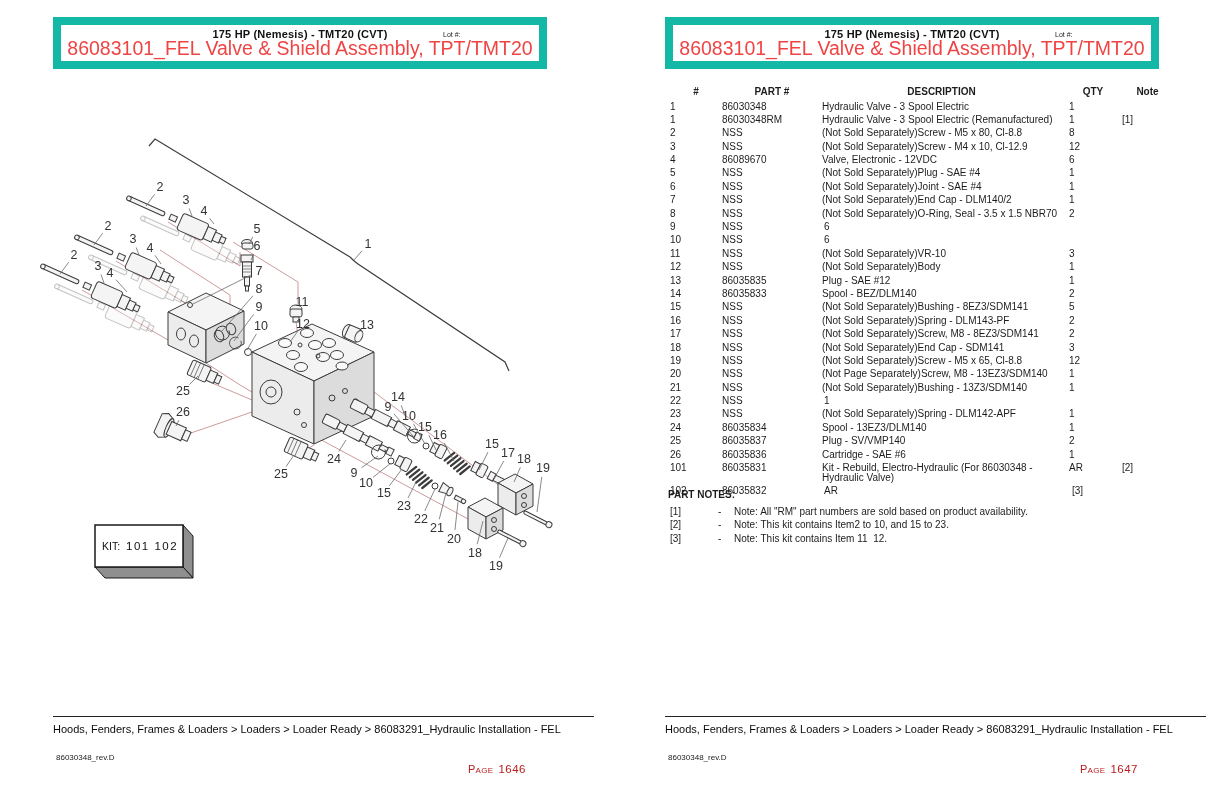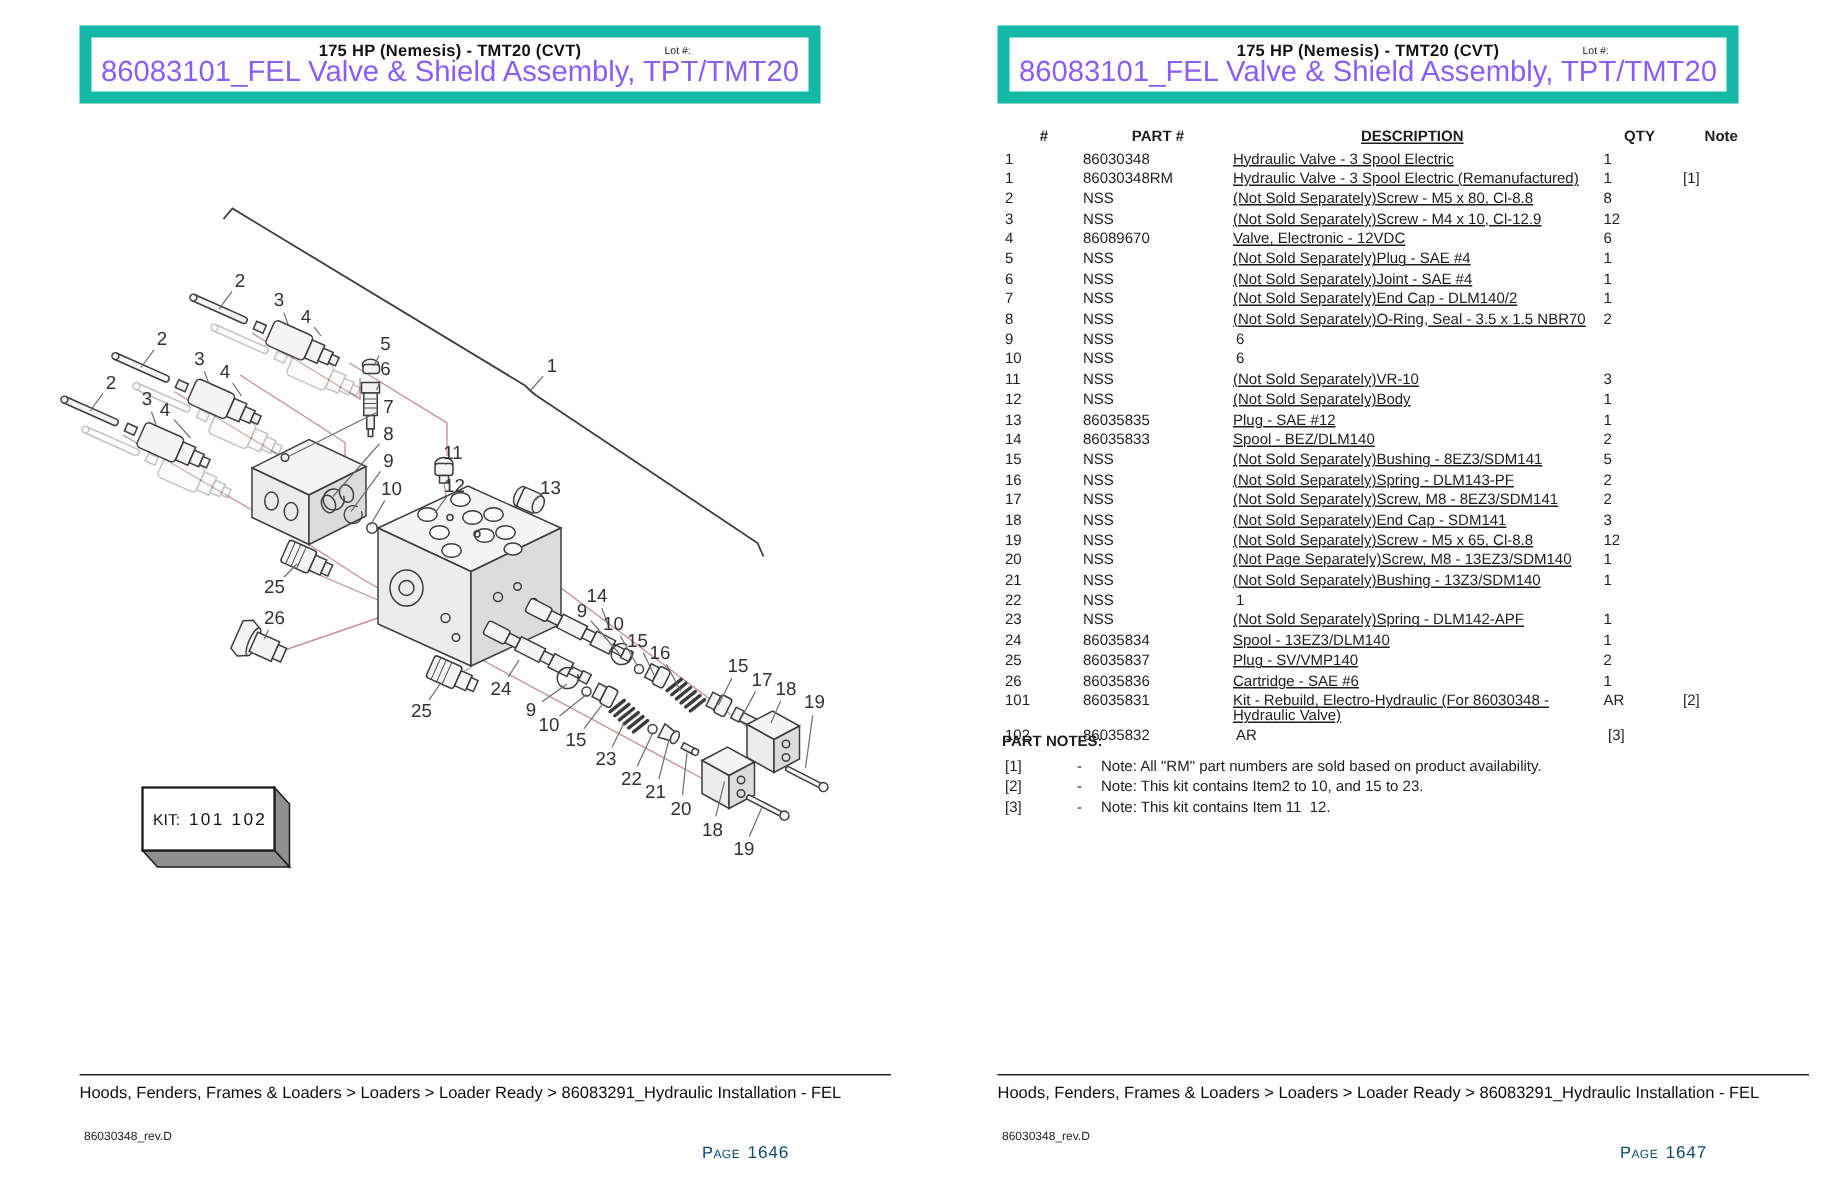--- a/index.html
+++ b/index.html
@@ -4,38 +4,38 @@
 <style>
   html,body{margin:0;padding:0;background:#fff;}
   body{width:1224px;height:792px;position:relative;font-family:"Liberation Sans",sans-serif;color:#111;overflow:hidden;}
   .page{position:absolute;top:0;width:612px;height:792px;background:#fff;}
   #page-left{left:0;} #page-right{left:612px;}
 
   
   .header-box{position:absolute;left:53px;top:17px;width:494px;height:52px;border:8px solid #14b8a6;box-sizing:border-box;}
   .model-line{position:absolute;top:3px;left:0;width:100%;text-align:center;font-size:11px;font-weight:bold;letter-spacing:.2px;}
   .lot{position:absolute;top:6px;left:382px;font-size:7px;color:#222;}
-  .page-title{position:absolute;bottom:1px;left:0;width:100%;text-align:center;font-size:19.5px;white-space:nowrap;color:#8b5cf6;}
+  .page-title{position:absolute;bottom:1px;left:0;width:100%;text-align:center;font-size:19.5px;white-space:nowrap;color:#ef4444;}
 
   
   .footer-rule{position:absolute;left:53px;top:716px;width:541px;border-top:1.7px solid #222;}
   .breadcrumb{position:absolute;left:53px;top:723px;font-size:11px;white-space:nowrap;color:#0c0c0c;}
   .rev{position:absolute;left:56px;top:753px;font-size:8px;color:#222;}
-  .pagenum{position:absolute;right:86px;top:759px;color:#0c4a6e;}
+  .pagenum{position:absolute;right:86px;top:759px;color:#b91c1c;}
   .pg-word{font-variant:small-caps;font-size:11px;letter-spacing:.3px;}
   .pg-num{font-size:11.5px;margin-left:5px;letter-spacing:.5px;}
 
   
   .parts-table{position:absolute;left:56px;top:87px;width:510px;font-size:10px;color:#1c1c1c;}
   .t-head,.t-row{display:grid;grid-template-columns:54px 100px 245px 50px 56px;line-height:10px;}
   .t-head{font-weight:bold;margin-bottom:4.5px;}
   .t-head .c-num,.t-head .c-part,.t-head .c-desc,.t-head .c-qty,.t-head .c-note{text-align:center;}
   .t-row{margin-bottom:3.4px;}
   .c-num{padding-left:2px;} .c-qty{padding-left:2px;} .c-note{padding-left:5px;}
-  .c-desc{padding-right:6px;text-decoration:underline;}
+  .c-desc{padding-right:6px;}
 
   .part-notes{position:absolute;left:56px;top:489px;font-size:10px;color:#1c1c1c;}
   .pn-title{font-weight:bold;margin-bottom:7px;}
   .pn-row{display:grid;grid-template-columns:50px 16px auto;line-height:10px;margin-bottom:3.4px;}
   .pn-ref{padding-left:2px;}
 
   
   .diagram{position:absolute;left:0;top:0;}
   .pf{fill:#f4f4f4;stroke:#3c3c3c;stroke-width:1;}
   .pf2{fill:#ececec;stroke:#3c3c3c;stroke-width:1;}

